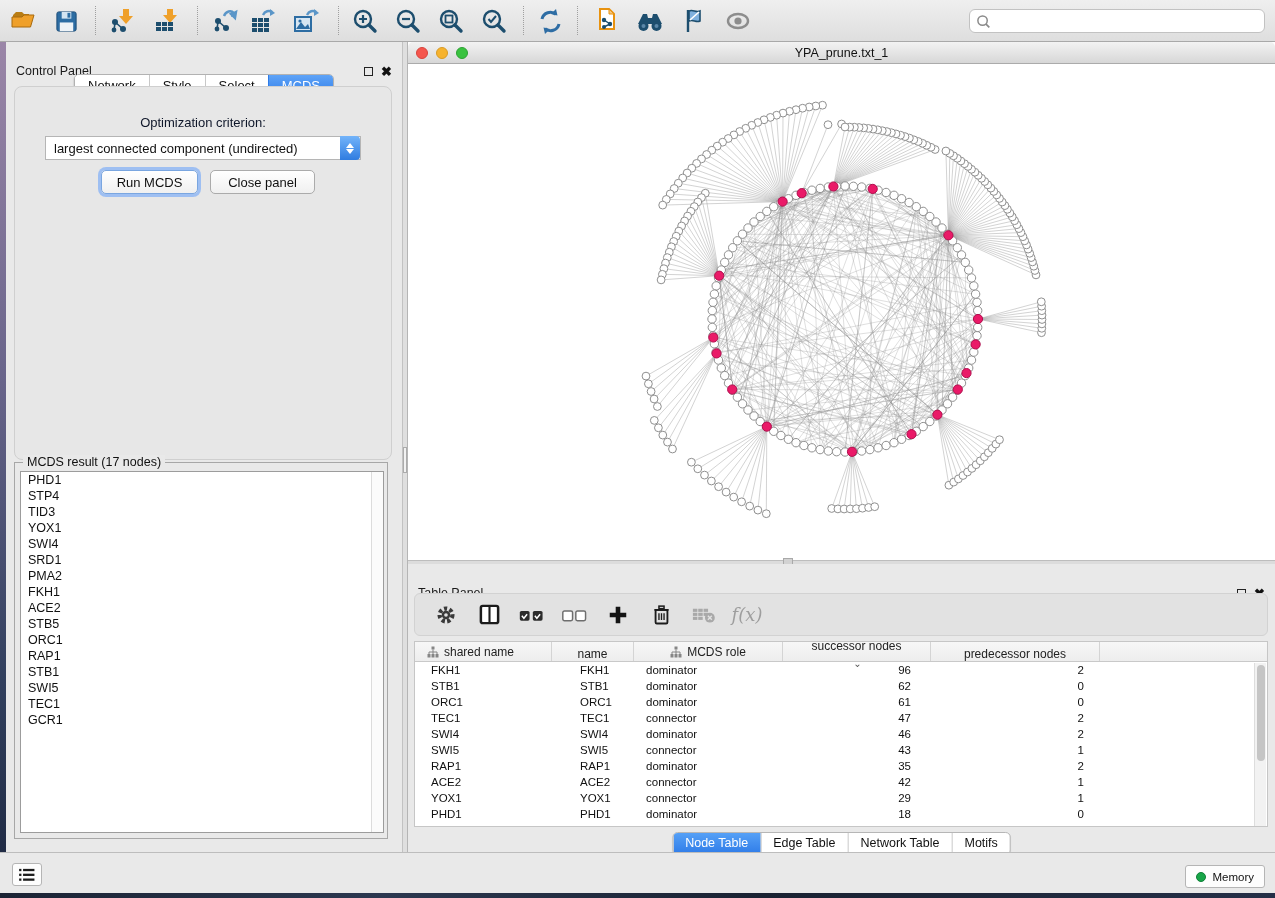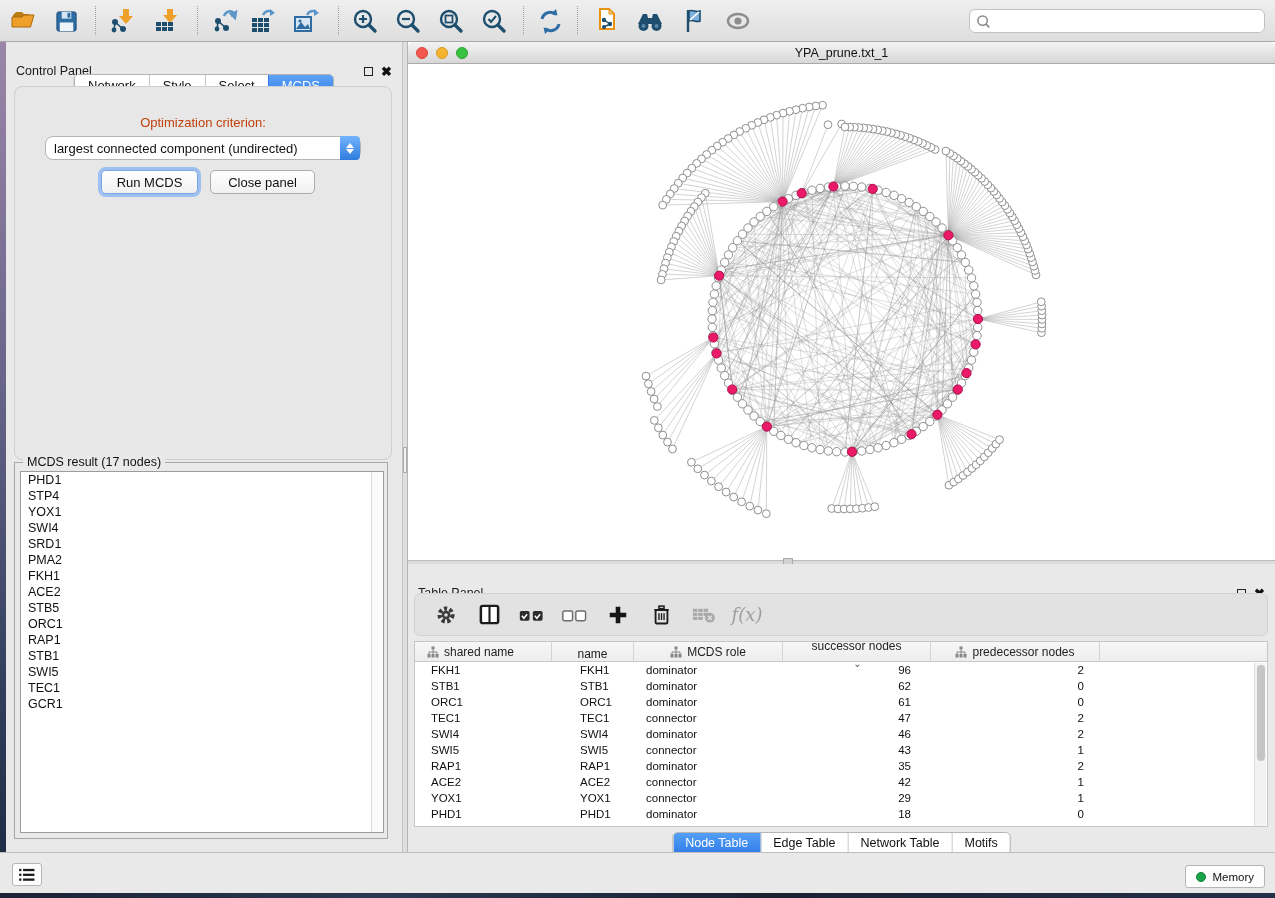--- a/index.html
+++ b/index.html
@@ -28,23 +28,23 @@
   .close-x { font-size:13px; font-weight:bold; color:#111; line-height:9px; }
 
   #control-tabs { position:absolute; left:50%; transform:translateX(-50%); top:32px; display:inline-flex; background:#fff;
     border:1px solid #b2b2b2; border-radius:5px; overflow:hidden; box-shadow:0 1px 1px rgba(0,0,0,.08); }
   #control-tabs .tab { padding:3px 13px 4px; font-size:13px; color:#111; border-left:1px solid #c8c8c8; background:#fff; }
   #control-tabs .tab:first-child { border-left:none; }
   #control-tabs .tab.active { background:linear-gradient(#5ea3f7,#2f7ce8); color:#fff; border-left-color:#2f7ce8; }
 
   #mcds-card { position:absolute; left:8px; top:44px; width:378px; height:374px; background:#e7e7e7;
     border:1px solid #cfcfcf; border-radius:8px; }
-  #opt-label { position:absolute; left:0; top:28px; width:100%; text-align:center; font-size:13px; color:#c2410c; }
+  #opt-label { position:absolute; left:0; top:28px; width:100%; text-align:center; font-size:13px; color:#0f172a; }
   #opt-select { position:absolute; left:30px; top:49px; width:316px; height:24px; background:#fff; border:1px solid #b5b5b5;
-    border-radius:8px; display:flex; align-items:center; font-size:13px; color:#111; padding-left:8px; }
+    border-radius:0; display:flex; align-items:center; font-size:13px; color:#111; padding-left:8px; }
   #opt-stepper { position:absolute; right:0; top:-1px; width:20px; height:24px; border-radius:0 4px 4px 0;
     background:linear-gradient(#73b4fa,#2f7ce0); display:flex; flex-direction:column; align-items:center; justify-content:center; gap:1px; }
   .st-up,.st-dn { width:0; height:0; border-left:4px solid transparent; border-right:4px solid transparent; }
   .st-up { border-bottom:5px solid #fff; } .st-dn { border-top:5px solid #fff; }
   .cp-btn { position:absolute; top:83px; height:24px; background:linear-gradient(#ffffff,#f0f0f0); border:1px solid #ababab;
     border-radius:5px; font-size:13px; color:#111; display:flex; align-items:center; justify-content:center; }
   #run-btn { left:86px; width:97px; box-shadow:0 0 0 3px rgba(110,165,250,.6); border-color:#7aa6e0; }
   #closepanel-btn { left:195px; width:105px; }
 
   #mcds-fieldset { position:absolute; left:8px; top:420px; width:374px; height:377px; border:1px solid #a7a7a7; background:#e9e9e9; }
@@ -287,20 +287,21 @@
       </div>
       <div id="run-btn" class="cp-btn">Run MCDS</div>
       <div id="closepanel-btn" class="cp-btn">Close panel</div>
     </div>
     <div id="mcds-fieldset">
       <div id="mcds-legend">MCDS result (17 nodes)</div>
       <div id="mcds-list">
         <div id="mcds-scroll"></div>
       <div class="row">PHD1</div>
           <div class="row">STP4</div>
+          <div class="row">TID3</div>
           <div class="row">YOX1</div>
           <div class="row">SWI4</div>
           <div class="row">SRD1</div>
           <div class="row">PMA2</div>
           <div class="row">FKH1</div>
           <div class="row">ACE2</div>
           <div class="row">STB5</div>
           <div class="row">ORC1</div>
           <div class="row">RAP1</div>
           <div class="row">STB1</div>
@@ -1161,21 +1162,21 @@
                 <rect x="4.5" y="0.5" width="3" height="3"></rect>
                 <rect x="0.5" y="8" width="3" height="3.5"></rect>
                 <rect x="4.5" y="8" width="3" height="3.5"></rect>
                 <rect x="8.5" y="8" width="3" height="3.5"></rect>
               </g>
               <path d="M6 3.5v2.5M2 8V6h8v2M6 8V6" stroke="#868686" fill="none" stroke-width="1"></path>
             </svg>
             <span>successor nodes</span>
             <span class="sort-arrow">⌄</span>
           </div>
-          <div class="hcell" style="width: 169px;">
+          <div class="hcell" style="width: 169px; flex-direction: column;">
             <svg width="12" height="12" viewBox="0 0 12 12">
               <g fill="#868686">
                 <rect x="4.5" y="0.5" width="3" height="3"></rect>
                 <rect x="0.5" y="8" width="3" height="3.5"></rect>
                 <rect x="4.5" y="8" width="3" height="3.5"></rect>
                 <rect x="8.5" y="8" width="3" height="3.5"></rect>
               </g>
               <path d="M6 3.5v2.5M2 8V6h8v2M6 8V6" stroke="#868686" fill="none" stroke-width="1"></path>
             </svg>
             <span>predecessor nodes</span>

